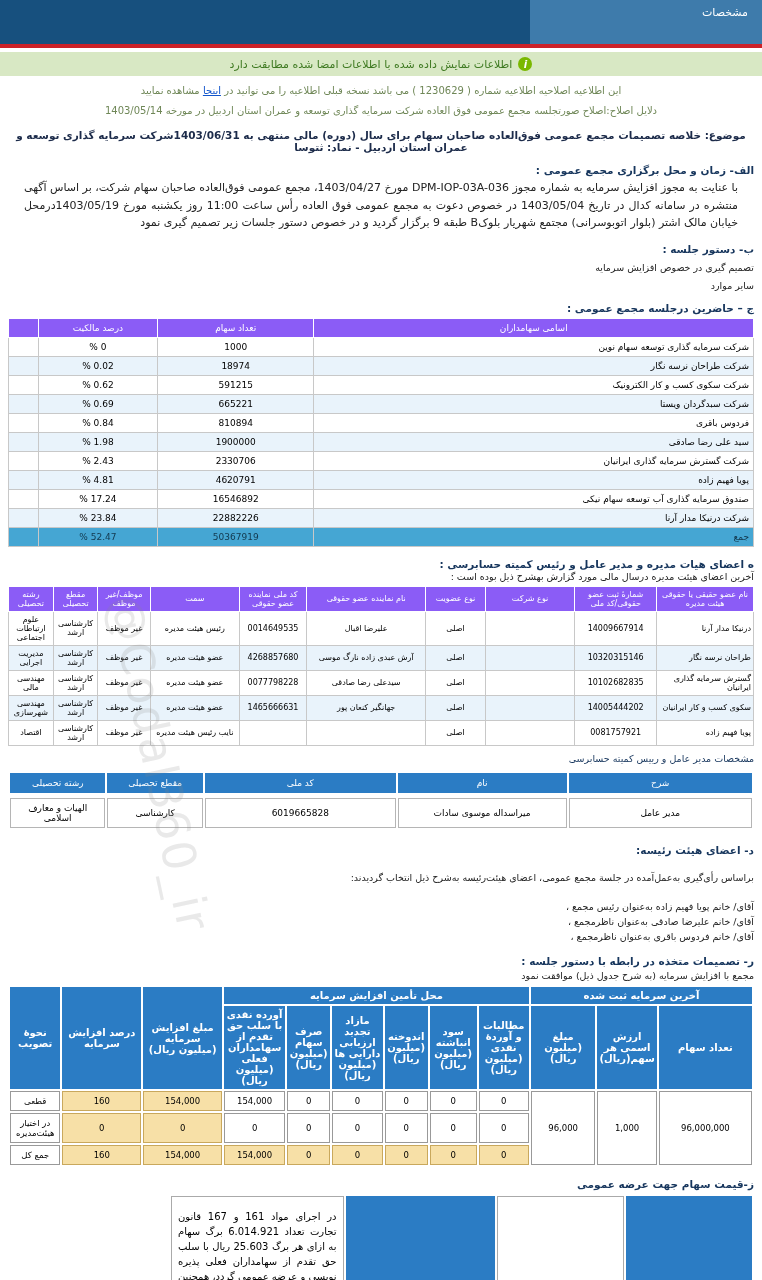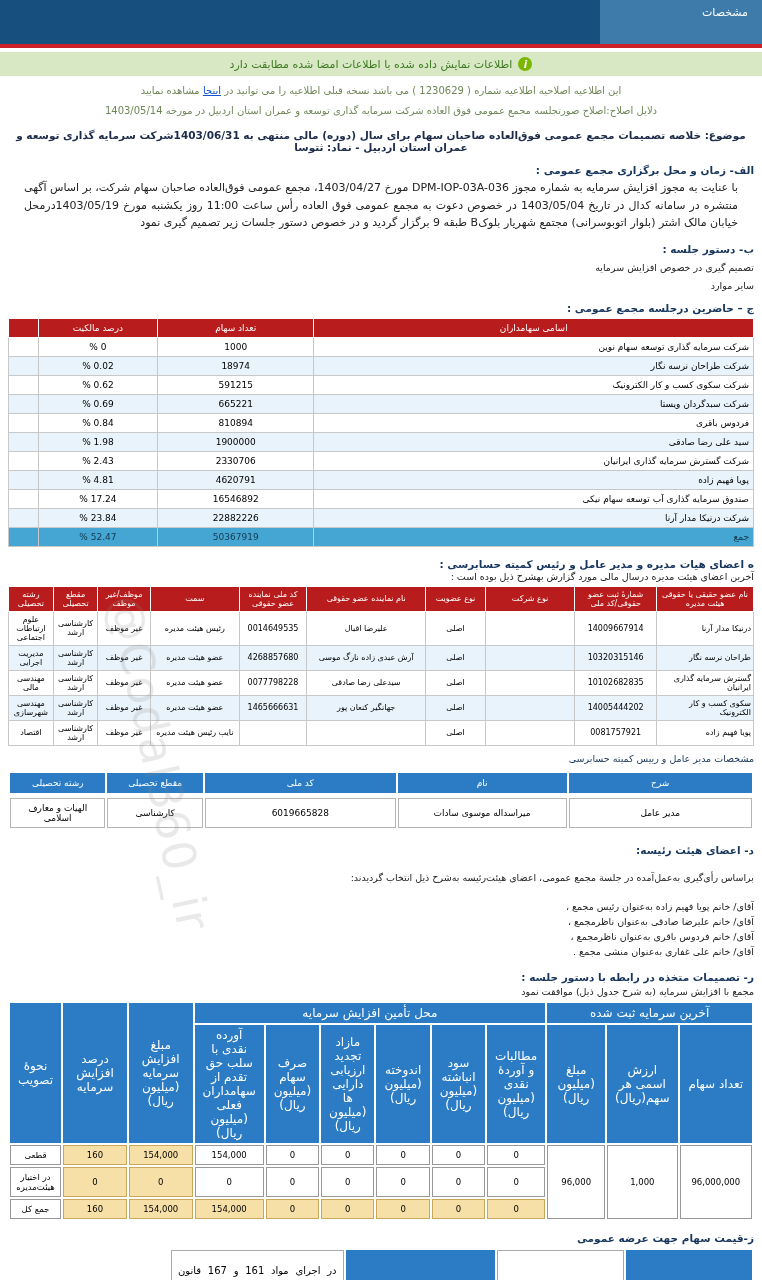--- a/index.html
+++ b/index.html
@@ -1,53 +1,53 @@
 <!DOCTYPE html>
 <html lang="fa"><head>
 <meta charset="utf-8">
 <style>
   html,body{margin:0;padding:0}
   body{width:762px;height:1280px;background:#fff;position:relative;overflow:hidden;
        direction:rtl;font-family:"DejaVu Sans","Liberation Sans",sans-serif;font-size:10px;color:#000}
   
   .top-band{height:44px;background:#17507e;position:relative}
-  .top-tab{position:absolute;right:0;top:0;width:162px;height:44px;background:#3e7bab;color:#fff;
+  .top-tab{position:absolute;right:0;top:0;width:232px;height:44px;background:#3e7bab;color:#fff;
            font-size:11px;padding:6px 14px;box-sizing:border-box;text-align:right;cursor:pointer}
   .red-line{height:4px;background:#cc2128}
   
   .info-bar{margin-top:4px;height:24px;background:#d8e8c4;display:flex;align-items:center;justify-content:center;
             gap:6px;color:#3f7a22;font-size:11px}
   .info-icon{width:14px;height:14px;border-radius:50%;background:#7ab800;color:#fff;display:inline-flex;
              align-items:center;justify-content:center;font-size:10px;font-weight:bold;font-style:italic}
   .note{text-align:center;color:#6f8757;font-size:10px;margin-top:9px}
   .note a{color:#1155cc;text-decoration:underline;cursor:pointer}
   .subject{margin:13px 8px 0;font-weight:bold;font-size:10.5px;color:#1c2b4a;text-align:center}
   .sec{margin:11px 8px 3px;font-weight:bold;color:#17365d;font-size:10.5px}
   .body-text{margin:3px 24px;font-size:11px;line-height:1.6;text-align:justify;color:#222}
   .plain{margin:7px 8px 0;font-size:9.5px;color:#222}
   
   table{border-spacing:0}
   .tbl{width:746px;margin:4px 8px;border-collapse:collapse;font-size:9px}
-  .tbl th{background:#b91c1c;color:#fff;font-weight:normal;border:1px solid #fff;padding:4px 3px;font-size:9px}
+  .tbl th{background:#8b5cf6;color:#fff;font-weight:normal;border:1px solid #fff;padding:4px 3px;font-size:9px}
   .tbl td{border:1px solid #c8c8c8;padding:2px 4px;text-align:center;height:14px}
   .tbl{border:1px solid #666}
   .tbl tr.alt td{background:#e9f3fb}
   .tbl tr.total td{background:#45a6d3;color:#13394f}
   .cell-right{text-align:right !important}
   .ltr{direction:ltr}
   
   .board td{font-size:8px;padding:3px 2px;height:auto}
   .board th{font-size:8px;padding:3px 2px}
   
   .gap-tbl{width:746px;margin:4px 8px;border-collapse:separate;border-spacing:2px 5px;font-size:9px}
   .gap-tbl th{background:#2b7cc4;color:#fff;font-weight:normal;padding:5px 3px;font-size:9px}
   .gap-tbl td{border:1px solid #b5b5b5;padding:4px;text-align:center}
   
   .cap{width:746px;margin:4px 8px;border-collapse:separate;border-spacing:2px;font-size:8.5px}
-  .cap th{background:#2b7cc4;color:#fff;font-weight:normal;padding:3px 8px;font-size:12px}
+  .cap th{background:#2b7cc4;color:#fff;font-weight:bold;padding:3px 2px;font-size:10px}
   .cap td{border:1px solid #999;padding:4px 4px;text-align:center;background:#fff}
   .cap td.tan{background:#f7e0a7;border-color:#c9a85c}
   
   .price{width:585px;margin:4px 8px 4px auto;border-collapse:separate;border-spacing:2px;font-size:9px}
   .price th{background:#2b7cc4;color:#fff;font-weight:normal;padding:4px;font-size:9px}
   .price td{border:1px solid #aaa;padding:3px;text-align:center}
   .price .longtext{font-size:10px;text-align:justify;padding:12px 6px;line-height:1.5}
   .watermark{position:absolute;left:150px;top:590px;transform:rotate(78deg);transform-origin:left top;
              font-size:46px;color:#888;opacity:.18;direction:ltr;letter-spacing:2px;pointer-events:none;white-space:nowrap}
 </style>
@@ -218,21 +218,21 @@
         <td></td>
         <td>اصلی</td>
         <td>سیدعلی رضا صادقی</td>
         <td>0077798228</td>
         <td>عضو هیئت مدیره</td>
         <td>غیر موظف</td>
         <td>کارشناسی ارشد</td>
         <td>مهندسی مالی</td>
       </tr>
   <tr class="alt">
-        <td class="cell-right">سکوی کسب و کار الکترونیک</td>
+        <td class="cell-right">سکوی کسب و کار ایرانیان</td>
         <td>14005444202</td>
         <td></td>
         <td>اصلی</td>
         <td>جهانگیر کنعان پور</td>
         <td>1465666631</td>
         <td>عضو هیئت مدیره</td>
         <td>غیر موظف</td>
         <td>کارشناسی ارشد</td>
         <td>مهندسی شهرسازی</td>
       </tr>
@@ -277,21 +277,20 @@
   </tr>
 </tbody>
   </table>
 
 <div class="sec" style="margin-bottom:16px">د- اعضای هیئت رئیسه:</div>
 <div class="plain" style="margin-top:1px">براساس رأی‌گیری به‌عمل‌آمده در جلسة مجمع عمومی، اعضای هیئت‌رئیسه به‌شرح ذیل انتخاب گردیدند:</div>
 <div class="plain" style="margin-top:16px;line-height:1.6">
   <div>آقای/ خانم  پویا فهیم زاده  به‌عنوان رئیس مجمع ،</div>
   <div>آقای/ خانم  علیرضا صادقی  به‌عنوان ناظرمجمع ،</div>
   <div>آقای/ خانم  فردوس باقری  به‌عنوان ناظرمجمع ،</div>
-  <div>آقای/ خانم  علی غفاری  به‌عنوان منشی مجمع .</div>
 </div>
 
 <div class="sec">ر- تصمیمات متخذه در رابطه با دستور جلسه :</div>
 <div class="plain" style="margin-top:2px">مجمع با افزایش سرمایه (به شرح جدول ذیل) موافقت نمود</div>
 
 <table class="cap">
   <colgroup>
       <col style="width:13%">
       <col style="width:8%">
       <col style="width:9%">

